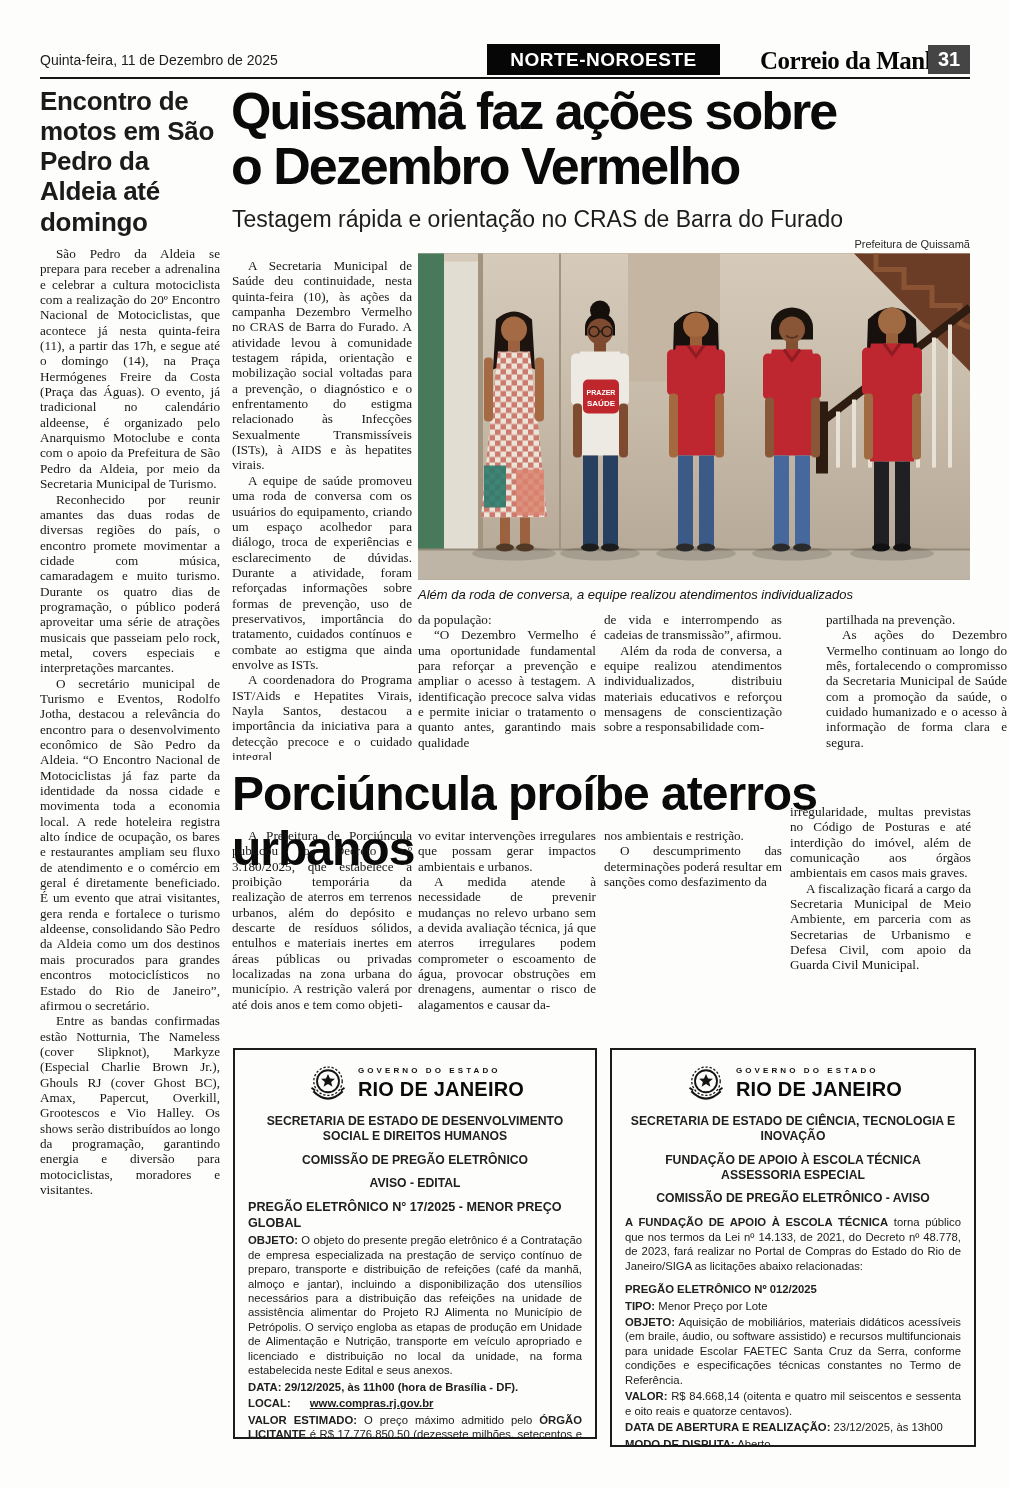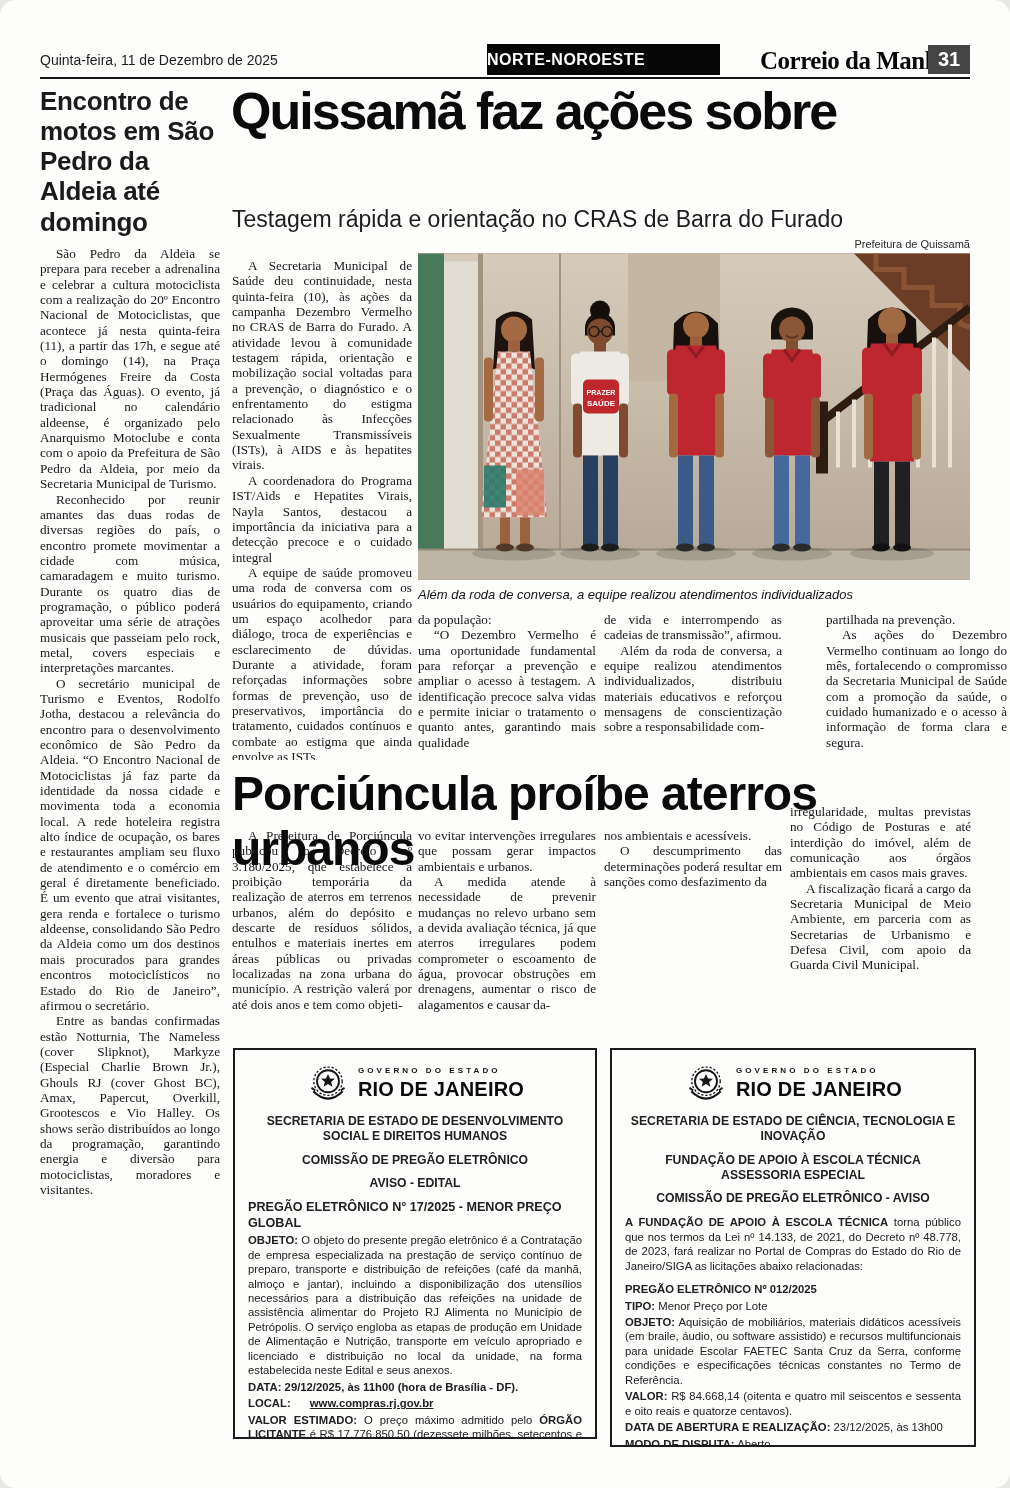--- a/index.html
+++ b/index.html
@@ -1,23 +1,23 @@
 <!DOCTYPE html>
 <html lang="pt"><head>
 <meta charset="utf-8">
 <style>
   html,body{margin:0;padding:0;background:#e8e8e6;}
   .page{position:relative;width:1010px;height:1488px;background:#fdfdfc;margin:0 auto;
-        font-family:"Liberation Sans",sans-serif;color:#141414;overflow:hidden;border-radius:16px;}
+        font-family:"Liberation Sans",sans-serif;color:#141414;overflow:hidden;}
   .abs{position:absolute;}
 
   
   .date{left:40px;top:52px;font-size:14px;color:#1d1d1d;}
   .section-badge{left:487px;top:44px;width:233px;height:31px;background:#060606;color:#fff;
-     display:flex;align-items:center;justify-content:flex-start;font-weight:700;font-size:16px;letter-spacing:.5px;}
+     display:flex;align-items:center;justify-content:center;font-weight:700;font-size:19px;letter-spacing:.5px;}
   .masthead{left:760px;top:46px;font-family:"Liberation Serif",serif;font-weight:700;font-size:26px;
      letter-spacing:-.5px;color:#070707;transform:scaleX(.96);transform-origin:left;}
   .page-badge{left:928px;top:45px;width:42px;height:29px;background:#454545;color:#fff;
      display:flex;align-items:center;justify-content:center;font-weight:700;font-size:20px;}
   .header-rule{left:40px;top:77px;width:930px;height:2px;background:#161616;}
 
   
   .left-headline{left:40px;top:86px;width:182px;font-weight:700;font-size:26px;line-height:1.16;
      letter-spacing:-.3px;color:#1b1b1b;}
   .serif{font-family:"Liberation Serif",serif;font-size:13.2px;line-height:15.35px;
@@ -80,20 +80,21 @@
   <h2 class="abs left-headline" style="margin:0">Encontro de motos em São Pedro da Aldeia até domingo</h2>
   <div class="abs left-body serif">
     <p>São Pedro da Aldeia se prepara para receber a adrenalina e celebrar a cultura motociclista com a realização do 20º Encontro Nacional de Motociclistas, que acontece já nesta quinta-feira (11), a partir das 17h, e segue até o domingo (14), na Praça Hermógenes Freire da Costa (Praça das Águas). O evento, já tradicional no calendário aldeense, é organizado pelo Anarquismo Motoclube e conta com o apoio da Prefeitura de São Pedro da Aldeia, por meio da Secretaria Municipal de Turismo.</p>
     <p>Reconhecido por reunir amantes das duas rodas de diversas regiões do país, o encontro promete movimentar a cidade com música, camaradagem e muito turismo. Durante os quatro dias de programação, o público poderá aproveitar uma série de atrações musicais que passeiam pelo rock, metal, covers especiais e interpretações marcantes.</p>
     <p>O secretário municipal de Turismo e Eventos, Rodolfo Jotha, destacou a relevância do encontro para o desenvolvimento econômico de São Pedro da Aldeia. “O Encontro Nacional de Motociclistas já faz parte da identidade da nossa cidade e movimenta toda a economia local. A rede hoteleira registra alto índice de ocupação, os bares e restaurantes ampliam seu fluxo de atendimento e o comércio em geral é diretamente beneficiado. É um evento que atrai visitantes, gera renda e fortalece o turismo aldeense, consolidando São Pedro da Aldeia como um dos destinos mais procurados para grandes encontros motociclísticos no Estado do Rio de Janeiro”, afirmou o secretário.</p>
     <p>Entre as bandas confirmadas estão Notturnia, The Nameless (cover Slipknot), Markyze (Especial Charlie Brown Jr.), Ghouls RJ (cover Ghost BC), Amax, Papercut, Overkill, Grootescos e Vio Halley. Os shows serão distribuídos ao longo da programação, garantindo energia e diversão para motociclistas, moradores e visitantes.</p>
   </div>
 
   <h1 class="abs main-headline" style="margin:0">
     <div>Quissamã faz ações sobre</div>
+    <div>o Dezembro Vermelho</div>
   </h1>
   <div class="abs subtitle">Testagem rápida e orientação no CRAS de Barra do Furado</div>
   <div class="abs photo-credit">Prefeitura de Quissamã</div>
 
   <div class="abs photo">
     <svg width="552" height="327" viewBox="0 0 552 326">
       <defs>
         <linearGradient id="wall" x1="0" y1="0" x2="0" y2="1">
           <stop offset="0" stop-color="#d6cbbb"></stop>
             <stop offset="1" stop-color="#b5a795"></stop>
@@ -226,22 +227,22 @@
         <ellipse cx="463" cy="294" rx="9" ry="4" fill="#111"></ellipse>
         <ellipse cx="484" cy="294" rx="9" ry="4" fill="#111"></ellipse>
       </g>
     </svg>
   </div>
 
   <div class="abs caption">Além da roda de conversa, a equipe realizou atendimentos individualizados</div>
 
   <div class="abs col serif mcol1">
     <p>A Secretaria Municipal de Saúde deu continuidade, nesta quinta-feira (10), às ações da campanha Dezembro Vermelho no CRAS de Barra do Furado. A atividade levou à comunidade testagem rápida, orientação e mobilização social voltadas para a prevenção, o diagnóstico e o enfrentamento do estigma relacionado às Infecções Sexualmente Transmissíveis (ISTs), à AIDS e às hepatites virais.</p>
+    <p>A equipe de saúde promoveu uma roda de conversa com os usuários do equipamento, criando um espaço acolhedor para diálogo, troca de experiências e esclarecimento de dúvidas. Durante a atividade, foram reforçadas informações sobre formas de prevenção, uso de preservativos, importância do tratamento, cuidados contínuos e combate ao estigma que ainda envolve as ISTs.</p>
     <p>A coordenadora do Programa IST/Aids e Hepatites Virais, Nayla Santos, destacou a importância da iniciativa para a detecção precoce e o cuidado integral</p>
-    <p>A equipe de saúde promoveu uma roda de conversa com os usuários do equipamento, criando um espaço acolhedor para diálogo, troca de experiências e esclarecimento de dúvidas. Durante a atividade, foram reforçadas informações sobre formas de prevenção, uso de preservativos, importância do tratamento, cuidados contínuos e combate ao estigma que ainda envolve as ISTs.</p>
   </div>
   <div class="abs col serif mcol2">
     <p class="cont">da população:</p>
     <p>“O Dezembro Vermelho é uma oportunidade fundamental para reforçar a prevenção e ampliar o acesso à testagem. A identificação precoce salva vidas e permite iniciar o tratamento o quanto antes, garantindo mais qualidade</p>
   </div>
   <div class="abs col serif mcol3">
     <p class="cont">de vida e interrompendo as cadeias de transmissão”, afirmou.</p>
     <p>Além da roda de conversa, a equipe realizou atendimentos individualizados, distribuiu materiais educativos e reforçou mensagens de conscientização sobre a responsabilidade com-</p>
   </div>
   <div class="abs col serif mcol4">
@@ -251,21 +252,21 @@
 
   <h2 class="abs second-headline" style="margin:0">Porciúncula proíbe aterros urbanos</h2>
   <div class="abs col serif scol1">
     <p>A Prefeitura de Porciúncula publicou o Decreto nº 3.180/2025, que estabelece a proibição temporária da realização de aterros em terrenos urbanos, além do depósito e descarte de resíduos sólidos, entulhos e materiais inertes em áreas públicas ou privadas localizadas na zona urbana do município. A restrição valerá por até dois anos e tem como objeti-</p>
   </div>
   <div class="abs col serif scol2">
     <p class="cont">vo evitar intervenções irregulares que possam gerar impactos ambientais e urbanos.</p>
     <p>A medida atende à necessidade de prevenir mudanças no relevo urbano sem a devida avaliação técnica, já que aterros irregulares podem comprometer o escoamento de água, provocar obstruções em drenagens, aumentar o risco de alagamentos e causar da-</p>
   </div>
   <div class="abs col serif scol3">
-    <p class="cont">nos ambientais e acessíveis.</p>
+    <p class="cont">nos ambientais e restrição.</p>
     <p>O descumprimento das determinações poderá resultar em sanções como desfazimento da</p>
   </div>
   <div class="abs col serif scol4">
     <p class="cont">irregularidade, multas previstas no Código de Posturas e até interdição do imóvel, além de comunicação aos órgãos ambientais em casos mais graves.</p>
     <p>A fiscalização ficará a cargo da Secretaria Municipal de Meio Ambiente, em parceria com as Secretarias de Urbanismo e Defesa Civil, com apoio da Guarda Civil Municipal.</p>
   </div>
 
   <div class="abs notice notice-left">
     <div class="logo-row">
       <svg width="44" height="44" viewBox="0 0 48 48">

